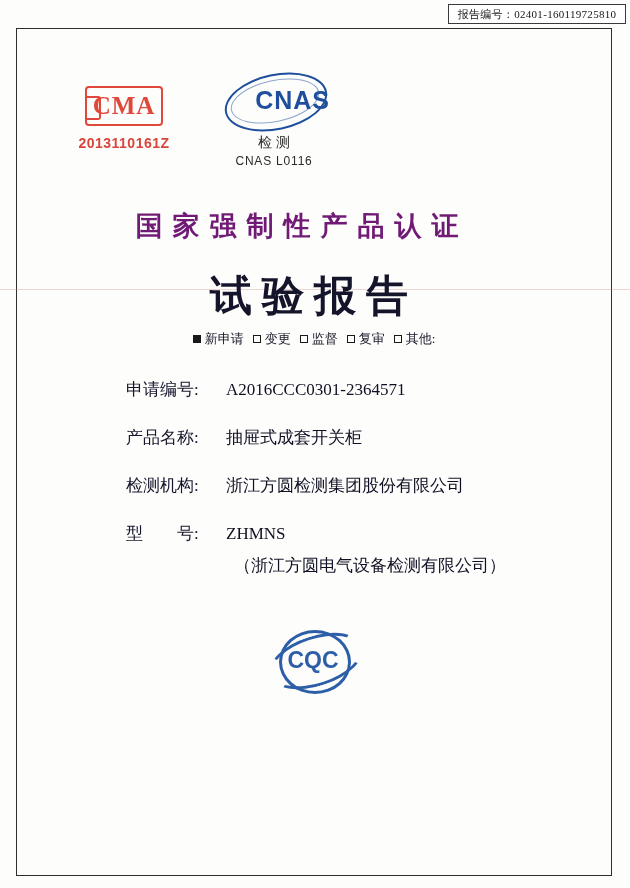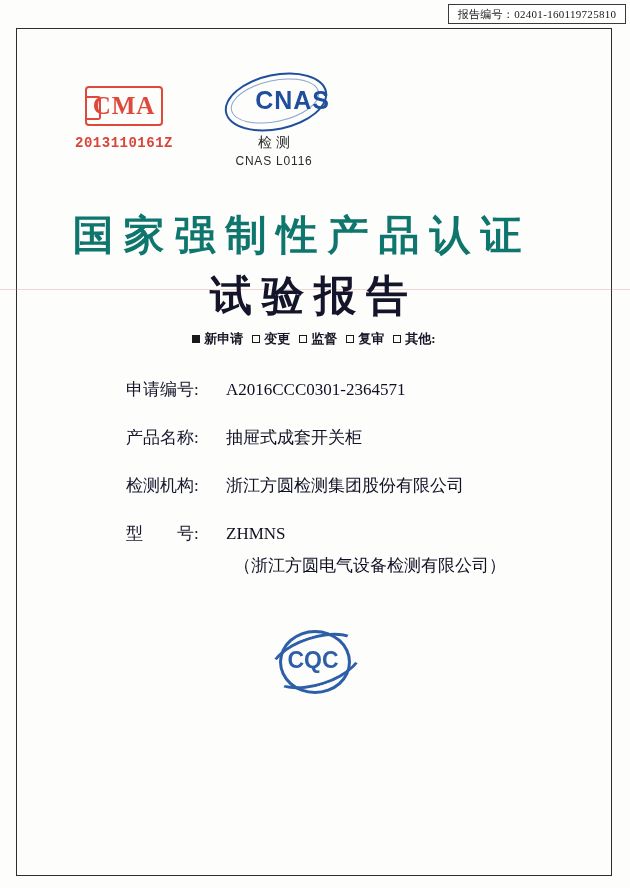--- a/index.html
+++ b/index.html
@@ -107,21 +107,21 @@
     border-top: 2px solid #e0483c;
     border-bottom: 2px solid #e0483c;
     border-radius: 0 3px 3px 0;
   }
   .cma-code {
     margin-top: 9px;
     color: #d8453b;
     font-size: 14px;
     font-weight: bold;
     letter-spacing: 0.5px;
-    font-family: Liberation Mono, monospace;
+    font-family: Liberation Sans, sans-serif;
   }
 
   .cnas-block {
     position: absolute;
     left: 168px;
     top: 12px;
     width: 180px;
     text-align: center;
   }
   .cnas-logo {
@@ -174,24 +174,24 @@
     font-family: "Liberation Sans", sans-serif;
   }
 
   
   .title-main {
     position: absolute;
     left: 16px;
     top: 208px;
     width: 572px;
     text-align: center;
-    font-size: 41px;
+    font-size: 27px;
     letter-spacing: 10px;
     font-weight: bold;
-    color: #0f766e;
+    color: #701a75;
     font-family: "Liberation Serif", serif;
   }
   .title-sub {
     position: absolute;
     left: 16px;
     top: 268px;
     width: 596px;
     text-align: center;
     font-size: 42px;
     letter-spacing: 10px;
@@ -211,21 +211,20 @@
     align-items: center;
     gap: 9px;
     font-size: 13px;
     color: #161626;
   }
   .check-item {
     display: inline-flex;
     align-items: center;
     gap: 2px;
     white-space: nowrap;
-    font-weight: bold;
   }
   .box {
     display: inline-block;
     width: 8px;
     height: 8px;
     border: 1px solid #191919;
     box-sizing: border-box;
     margin-right: 2px;
   }
   .box.filled { background: #191919; }

